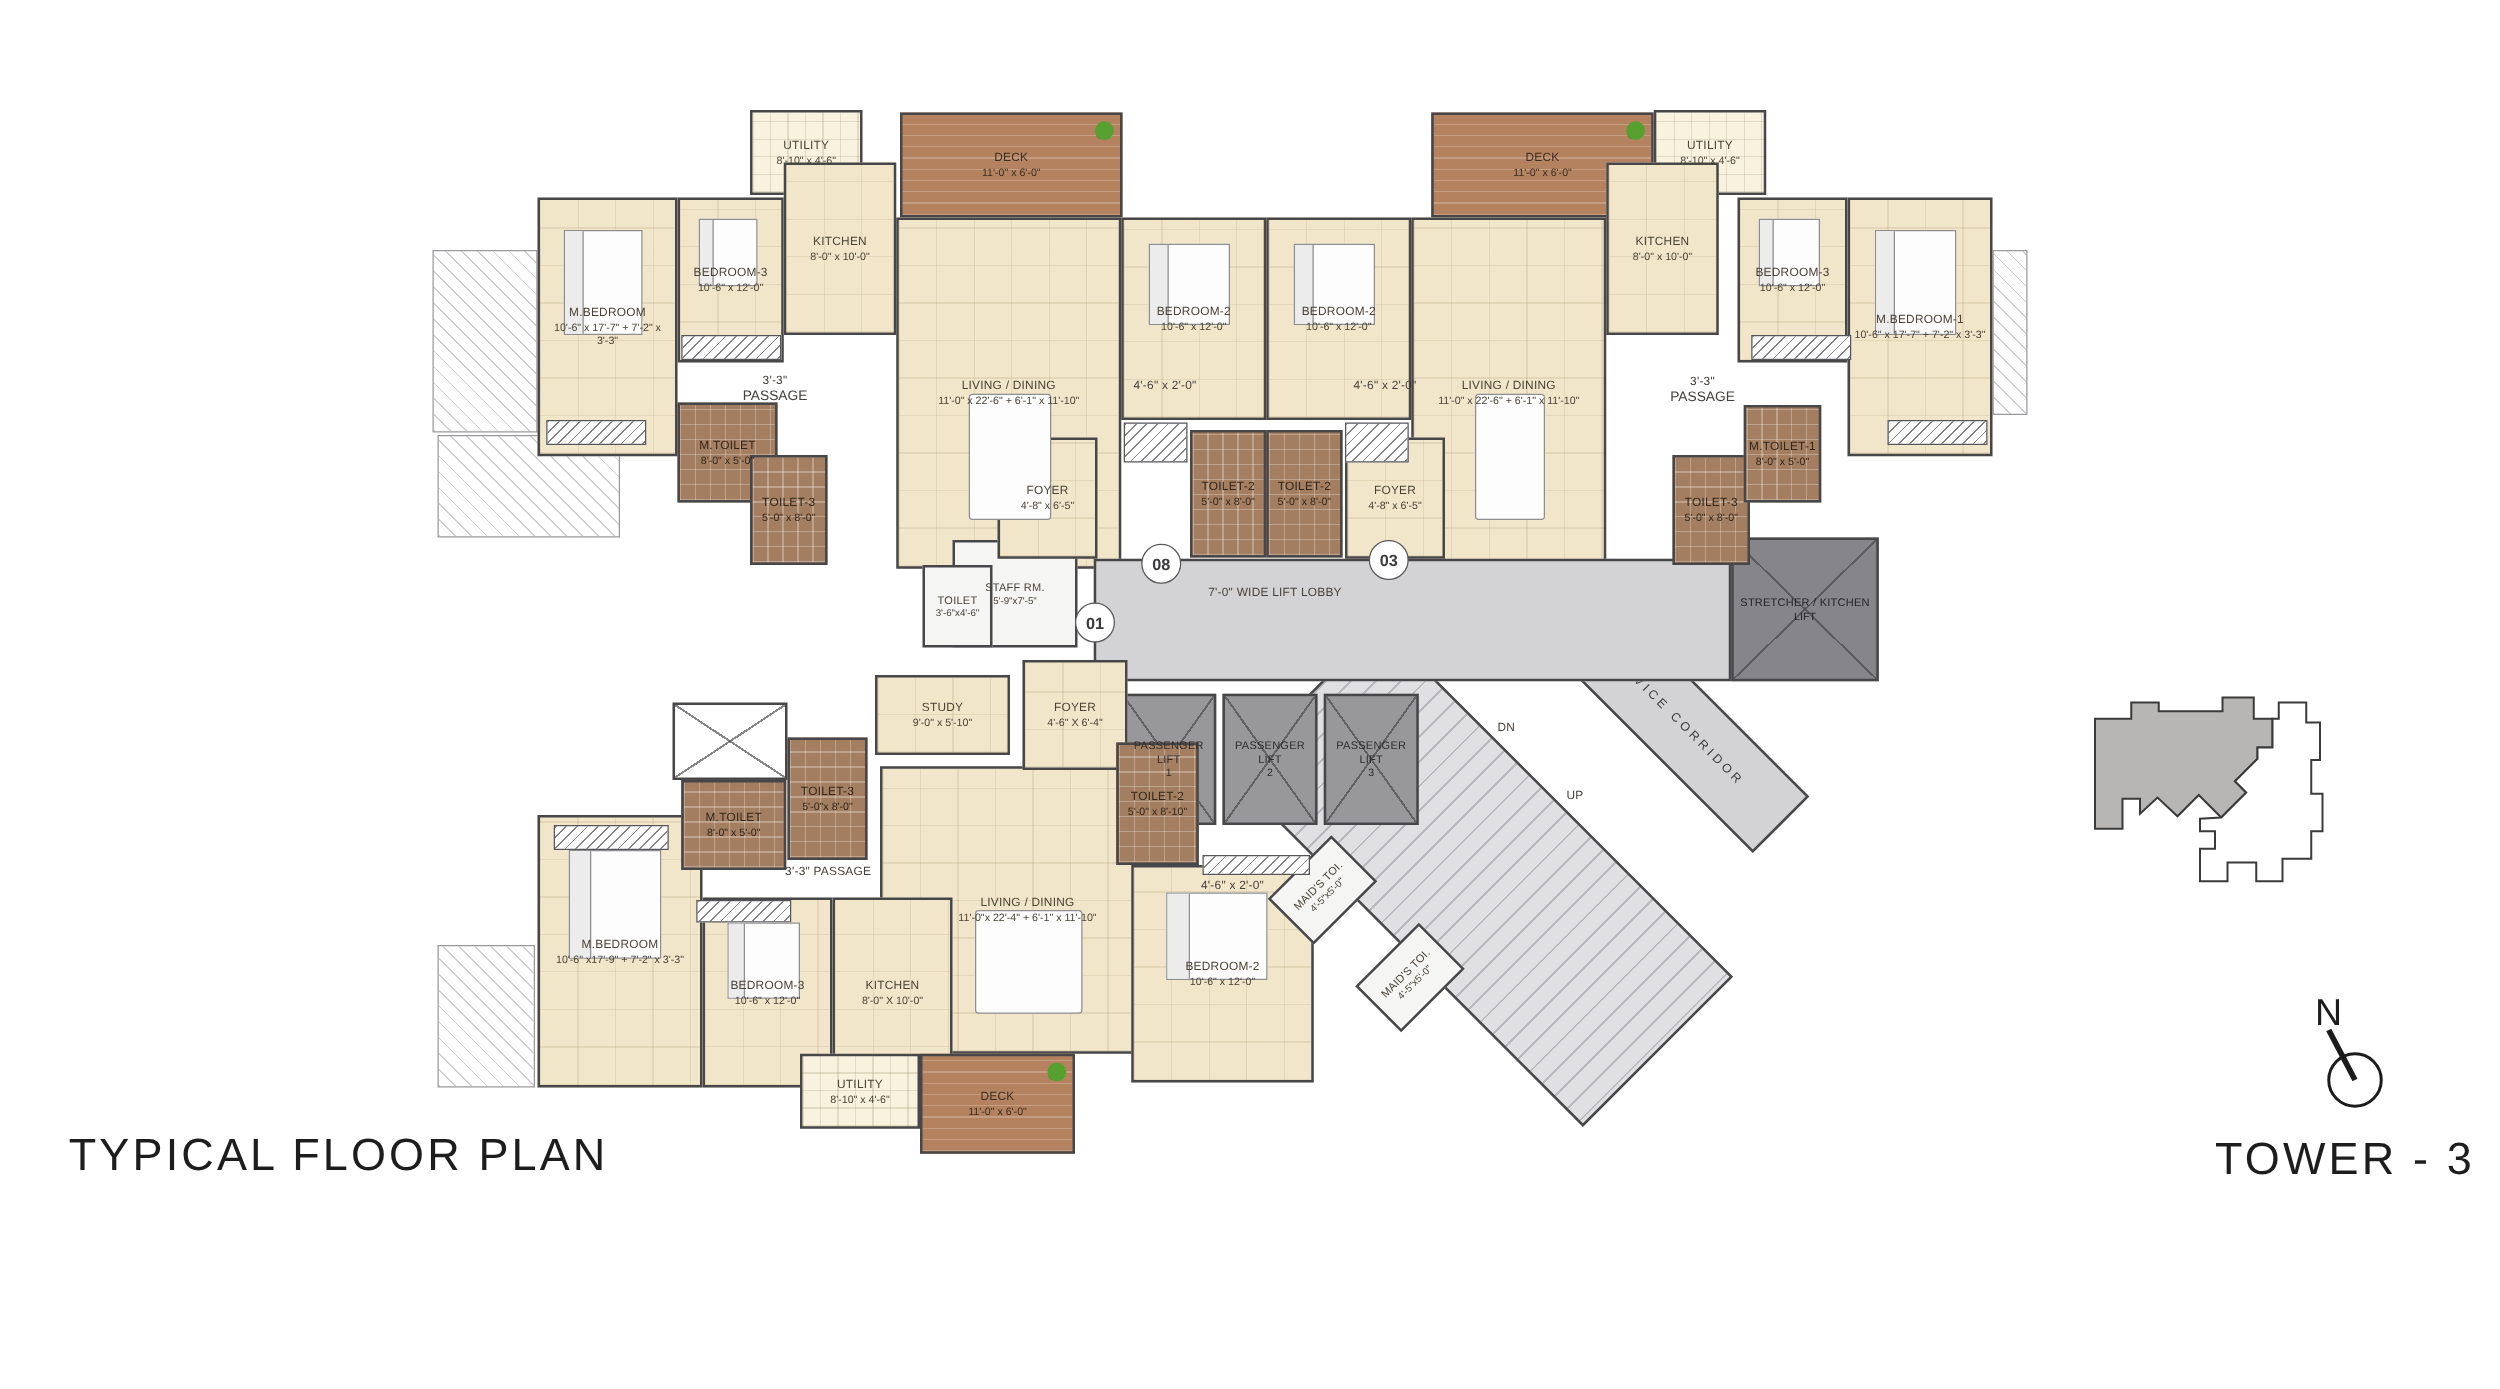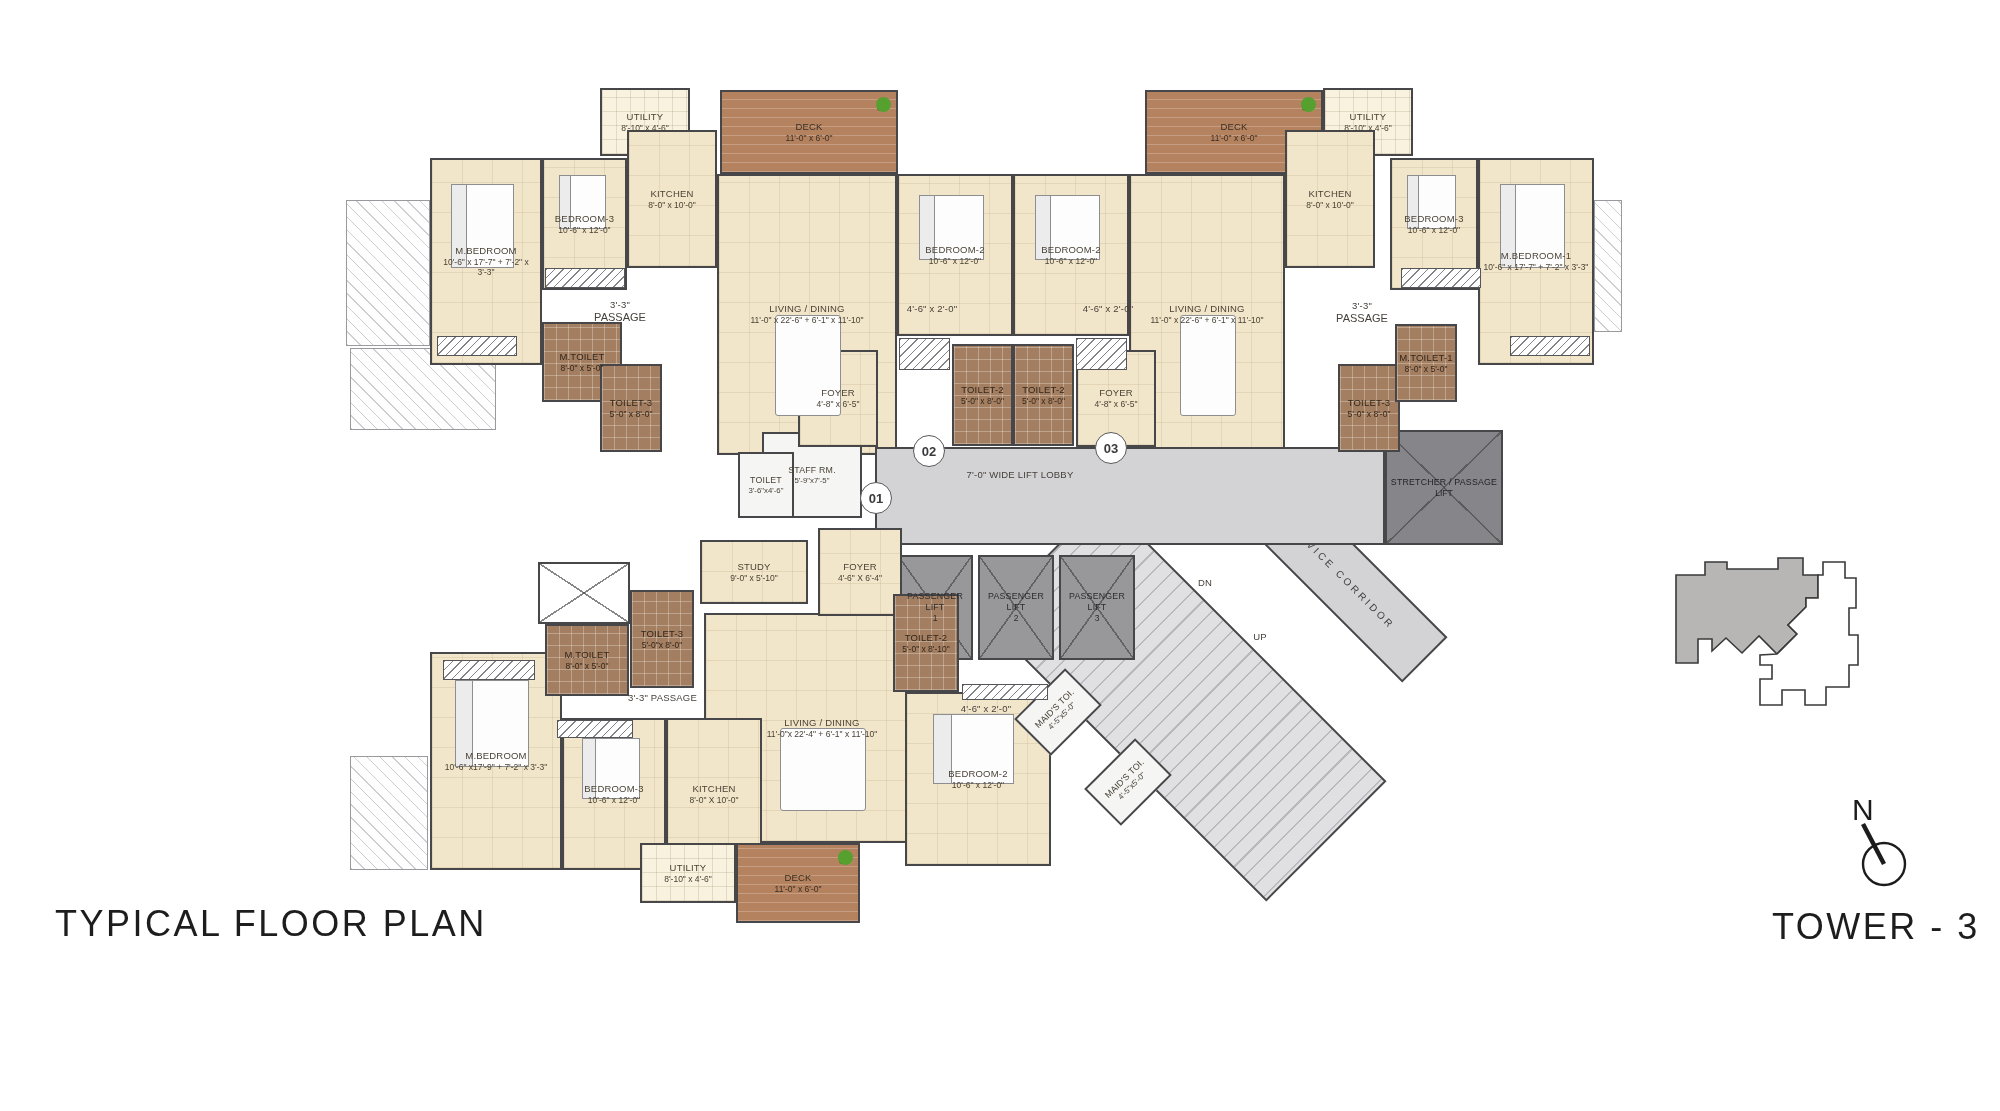--- a/index.html
+++ b/index.html
@@ -182,21 +182,21 @@
       <div class="furn furn-bed"></div>
       <div class="rn">BEDROOM-2</div>
       <div class="rd">10'-6" x 12'-0"</div>
     </div>
     <div class="room room--corridor" style="left: 1220px; top: 543px; width: 240px; height: 64px; transform: rotate(45deg);">
       <div class="rn">SERVICE CORRIDOR</div>
     </div>
     <div class="room room--stairs" style="left: 985px; top: 615px; width: 400px; height: 170px; transform: rotate(45deg);"></div>
     <div class="room room--lobby" style="left: 875px; top: 447px; width: 510px; height: 98px;"></div>
     <div class="room room--liftdark" style="left: 1385px; top: 430px; width: 118px; height: 115px;">
-      <div class="rn">STRETCHER / PASSAGE</div>
+      <div class="rn">STRETCHER / KITCHEN</div>
       <div class="rd">LIFT</div>
     </div>
     <div class="room room--lift" style="left: 897px; top: 555px; width: 76px; height: 105px;">
       <div class="rn">PASSENGER LIFT</div>
       <div class="rd">1</div>
     </div>
     <div class="room room--lift" style="left: 978px; top: 555px; width: 76px; height: 105px;">
       <div class="rn">PASSENGER LIFT</div>
       <div class="rd">2</div>
     </div>
@@ -305,15 +305,15 @@
     <div class="room room--label" style="left: 930px; top: 466px; width: 180px; height: 18px;">
       <div class="rn">7'-0" WIDE LIFT LOBBY</div>
     </div>
     <div class="room room--label" style="left: 1190px; top: 576px; width: 30px; height: 14px;">
       <div class="rn">DN</div>
     </div>
     <div class="room room--label" style="left: 1245px; top: 630px; width: 30px; height: 14px;">
       <div class="rn">UP</div>
     </div>
     <div class="unit-marker" style="left: 860px; top: 482px;">01</div>
-    <div class="unit-marker" style="left: 913px; top: 435px;">02</div>
+    <div class="unit-marker" style="left: 913px; top: 435px;">08</div>
     <div class="unit-marker" style="left: 1095px; top: 432px;">03</div>
   </div>
 
 </body></html>

